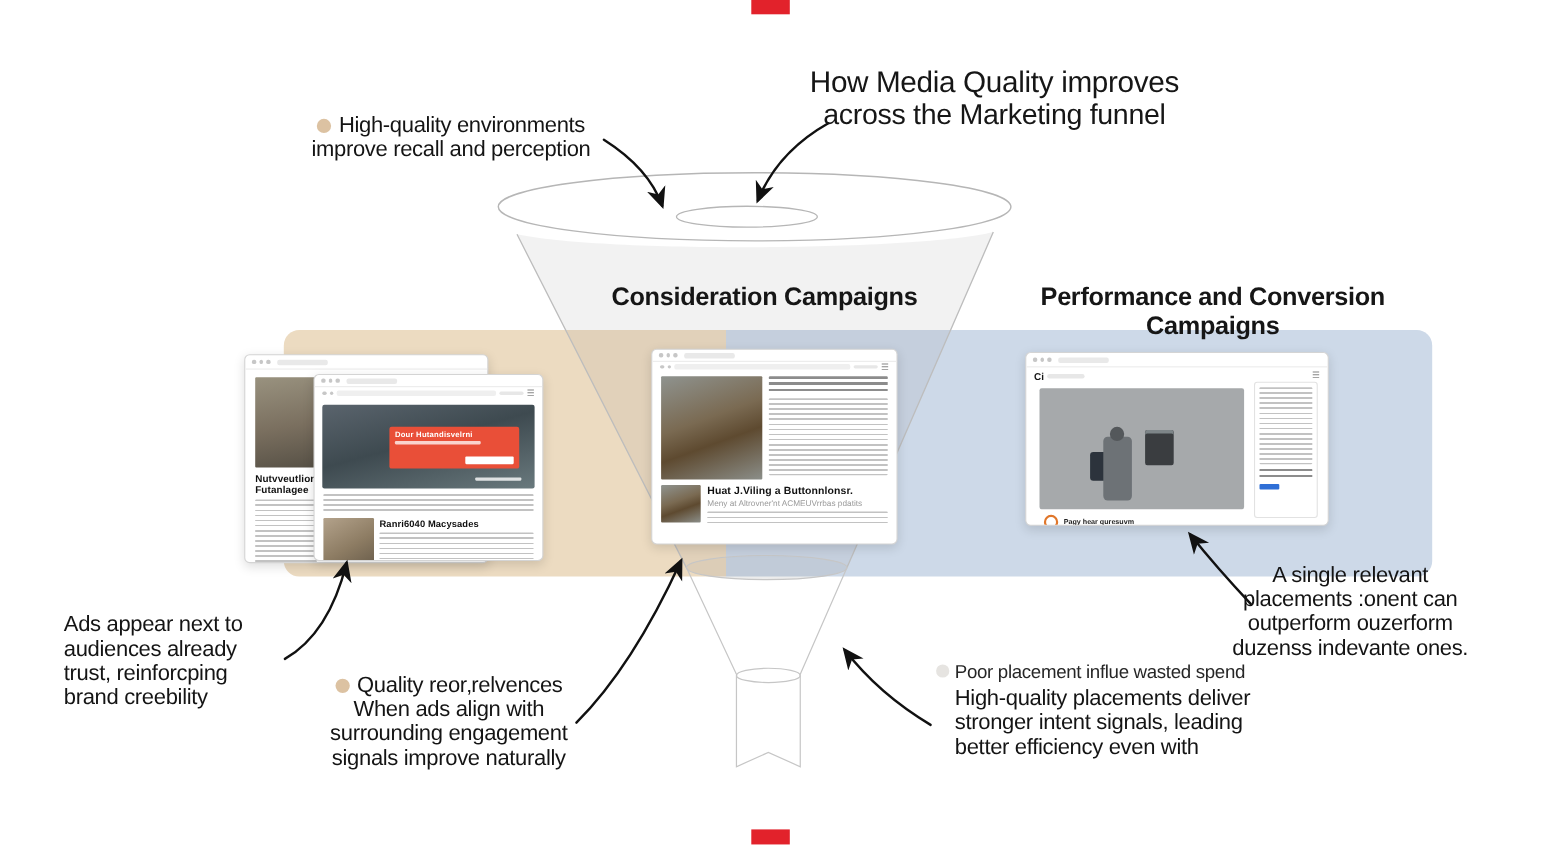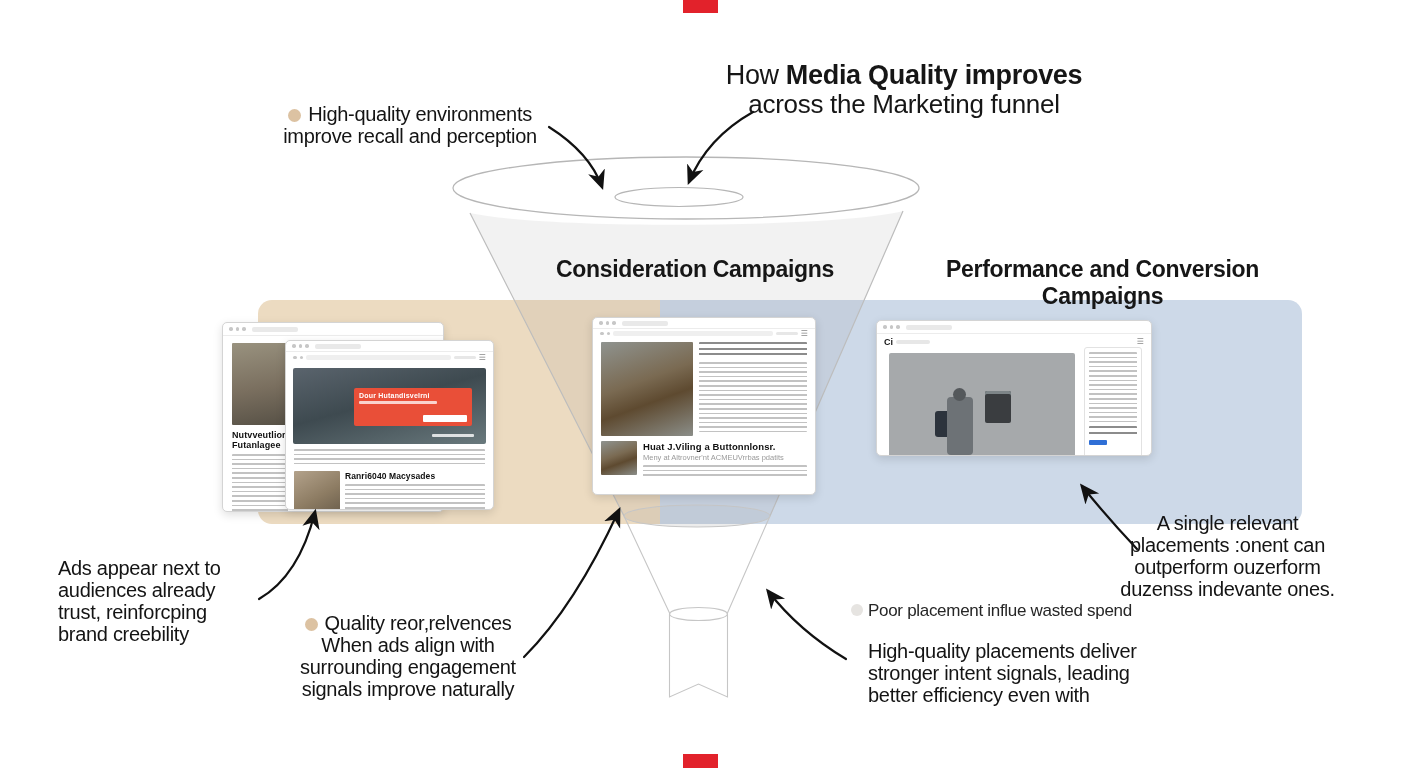--- a/index.html
+++ b/index.html
@@ -9,29 +9,29 @@
 
   
   .panel{position:absolute;top:300px;height:224px;border-radius:14px;z-index:1;}
   .panel.tan{left:258px;width:402px;background:#ecdbc1;border-top-right-radius:0;border-bottom-right-radius:0;}
   .panel.blue{left:660px;width:642px;background:#cdd9e8;border-top-left-radius:0;border-bottom-left-radius:0;}
 
   
   .title{position:absolute;left:654px;top:60px;width:500px;text-align:center;z-index:7;letter-spacing:-0.3px;}
   .title .l1{font-size:27px;line-height:30px;}
   .title .pre{font-weight:400;margin-right:7px;}
-  .title .b{font-weight:700;}
+  .title .b{font-weight:400;}
   .title .l2{font-size:26px;line-height:28px;font-weight:400;}
   .hdr{position:absolute;top:256px;font-size:23px;font-weight:700;text-align:center;z-index:7;letter-spacing:-0.3px;}
   .ann{position:absolute;z-index:7;font-size:20px;line-height:22px;letter-spacing:-0.3px;color:#141414;}
   .ann.center{text-align:center;}
   .ann.right{text-align:left;}
   .dot{display:inline-block;width:13px;height:13px;border-radius:50%;background:#dcc2a2;vertical-align:-1px;margin-right:7px;}
   .dot.faint{background:#e6e4e1;width:12px;height:12px;position:absolute;left:-17px;top:3px;margin:0;}
-  .smline{font-size:17px;line-height:20px;position:relative;margin-bottom:19px;color:#262626;}
+  .smline{font-size:17px;line-height:20px;position:relative;margin-bottom:3px;color:#262626;}
 
   
   .win{position:absolute;background:#fff;border:1px solid #d4d4d4;border-radius:5px;
        box-shadow:0 3px 10px rgba(0,0,0,.13);overflow:hidden;z-index:3;box-sizing:border-box;}
   .bar{height:12px;border-bottom:1px solid #ececec;display:flex;align-items:center;gap:3px;padding:0 6px;}
   .bar2{height:11px;display:flex;align-items:center;gap:3px;padding:0 7px;}
   .d{width:3.5px;height:3.5px;border-radius:50%;background:#c7c7c7;display:inline-block;flex:none;}
   .tab{width:46px;height:5px;border-radius:2px;background:#e9e9e9;margin-left:3px;}
   .url{flex:1;height:4.5px;background:#efefef;border-radius:2px;}
   .mini{width:22px;height:3.5px;background:#e7e7e7;border-radius:2px;}
@@ -163,21 +163,21 @@
     <div style="display:flex;gap:6px;padding:5px 8px 0">
       <div class="ph boot" style="width:36px;height:34px"></div>
       <div style="flex:1">
         <div class="h2" style="font-size:9.5px">Huat J.Viling a Buttonnlonsr.</div>
         <div class="sub" style="font-size:7.5px;margin-top:1px">Meny at Altrovner'nt ACMEUVrrbas pdatits</div>
         <div class="tl" style="height:12px;margin-top:3px"></div>
       </div>
     </div>
   </div>
 
-  <div class="win" style="left:876px;top:320px;width:276px;height:136px;z-index:3">
+  <div class="win" style="left:932px;top:320px;width:276px;height:158px;z-index:3">
     <div class="bar">
       <i class="d"></i>
         <i class="d"></i>
         <i class="d"></i>
       <span class="tab"></span>
     </div>
     <div class="bar2" style="height:16px">
       <span style="font-size:9px;font-weight:700">Ci</span>
       <span class="mini" style="width:34px"></span>
       <span style="flex:1"></span>

